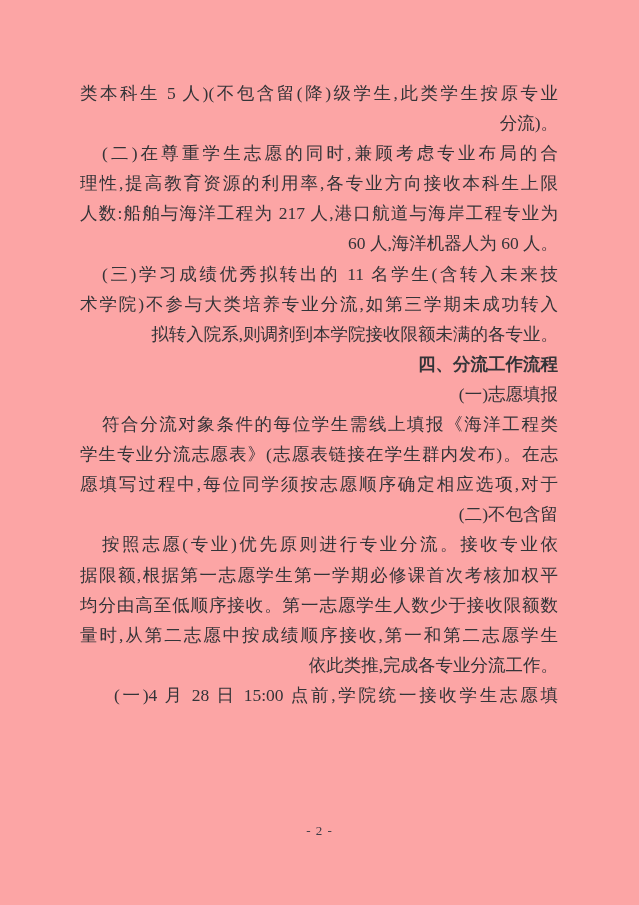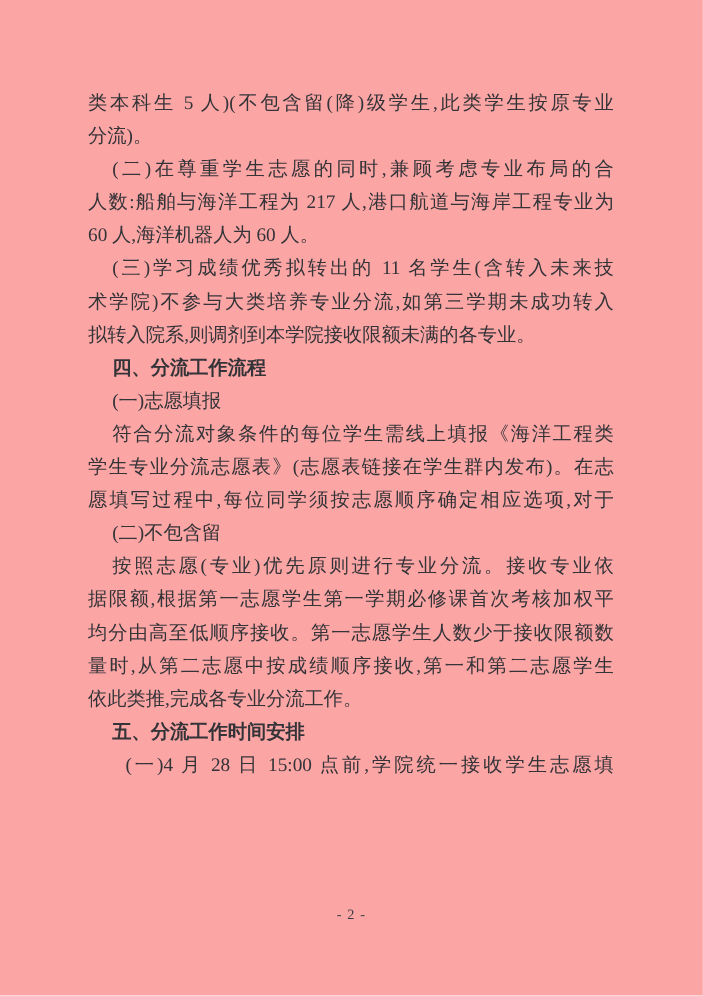--- a/index.html
+++ b/index.html
@@ -19,21 +19,21 @@
     position: absolute;
     left: 80px;
     top: 78px;
     width: 478px;
   }
   .line {
     height: 30.1px;
     line-height: 30.1px;
     font-size: 17.5px;
     color: #343438;
-    text-align: left;
+    text-align: right;
   }
   .line.justify {
     text-align: justify;
     text-align-last: justify;
     text-justify: inter-character;
   }
   .line.indent1 { text-indent: 22px; }
   .line.indent2 { text-indent: 34px; }
   .line.heading { font-weight: bold; }
   .page-number {
@@ -50,33 +50,33 @@
   }
 </style>
 </head>
 <body>
 
 <div class="page">
   <div class="doc-body">
       <div class="line justify">类本科生 5 人)(不包含留(降)级学生,此类学生按原专业</div>
       <div class="line">分流)。</div>
       <div class="line justify indent1">(二)在尊重学生志愿的同时,兼顾考虑专业布局的合</div>
+      <div class="line justify">理性,提高教育资源的利用率,各专业方向接收本科生上限</div>
       <div class="line justify">人数:船舶与海洋工程为 217 人,港口航道与海岸工程专业为</div>
       <div class="line">60 人,海洋机器人为 60 人。</div>
       <div class="line justify indent1">(三)学习成绩优秀拟转出的 11 名学生(含转入未来技</div>
       <div class="line justify">术学院)不参与大类培养专业分流,如第三学期未成功转入</div>
       <div class="line">拟转入院系,则调剂到本学院接收限额未满的各专业。</div>
       <div class="line heading indent1">四、分流工作流程</div>
       <div class="line indent1">(一)志愿填报</div>
       <div class="line justify indent1">符合分流对象条件的每位学生需线上填报《海洋工程类</div>
       <div class="line justify">学生专业分流志愿表》(志愿表链接在学生群内发布)。在志</div>
       <div class="line justify">愿填写过程中,每位同学须按志愿顺序确定相应选项,对于</div>
       <div class="line indent1">(二)不包含留</div>
       <div class="line justify indent1">按照志愿(专业)优先原则进行专业分流。接收专业依</div>
       <div class="line justify">据限额,根据第一志愿学生第一学期必修课首次考核加权平</div>
       <div class="line justify">均分由高至低顺序接收。第一志愿学生人数少于接收限额数</div>
       <div class="line justify">量时,从第二志愿中按成绩顺序接收,第一和第二志愿学生</div>
       <div class="line">依此类推,完成各专业分流工作。</div>
-      <div class="line heading indent1">五、分流工作时间安排</div>
       <div class="line justify indent2">(一)4 月 28 日 15:00 点前,学院统一接收学生志愿填</div>
     </div>
   <div class="page-number">- 2 -</div>
 </div>
 
 </body></html>

